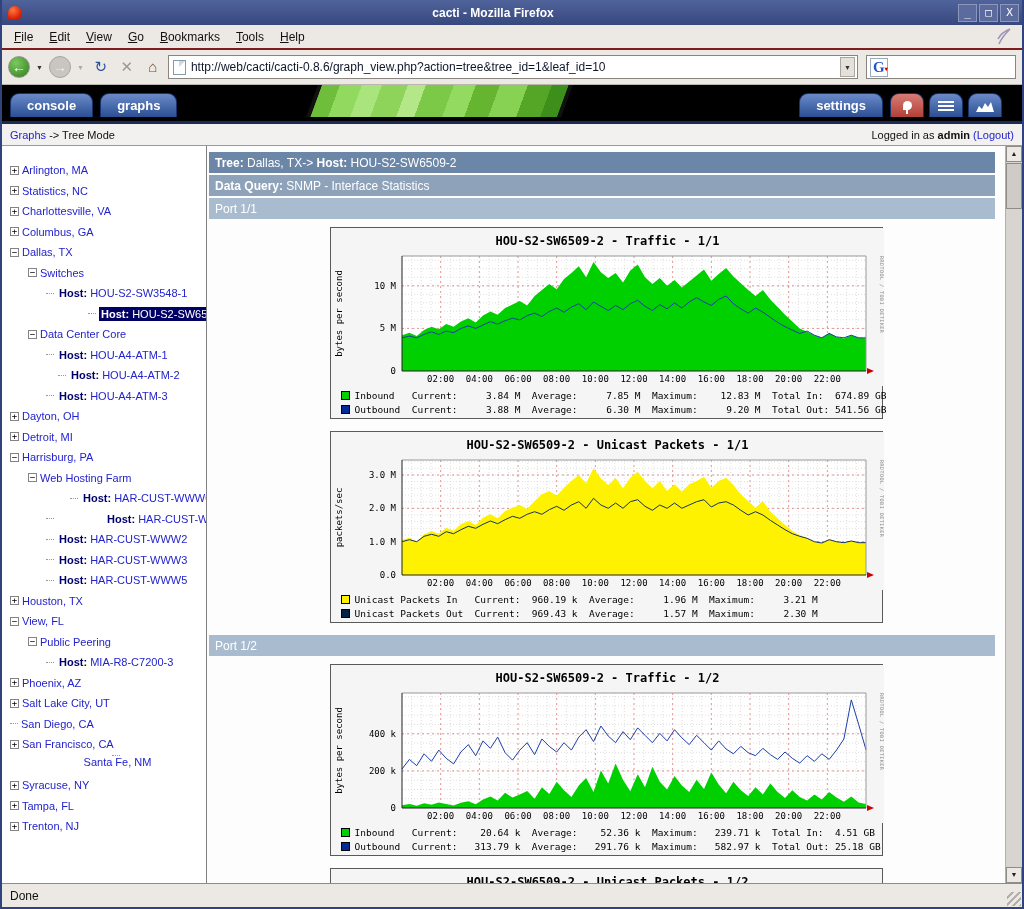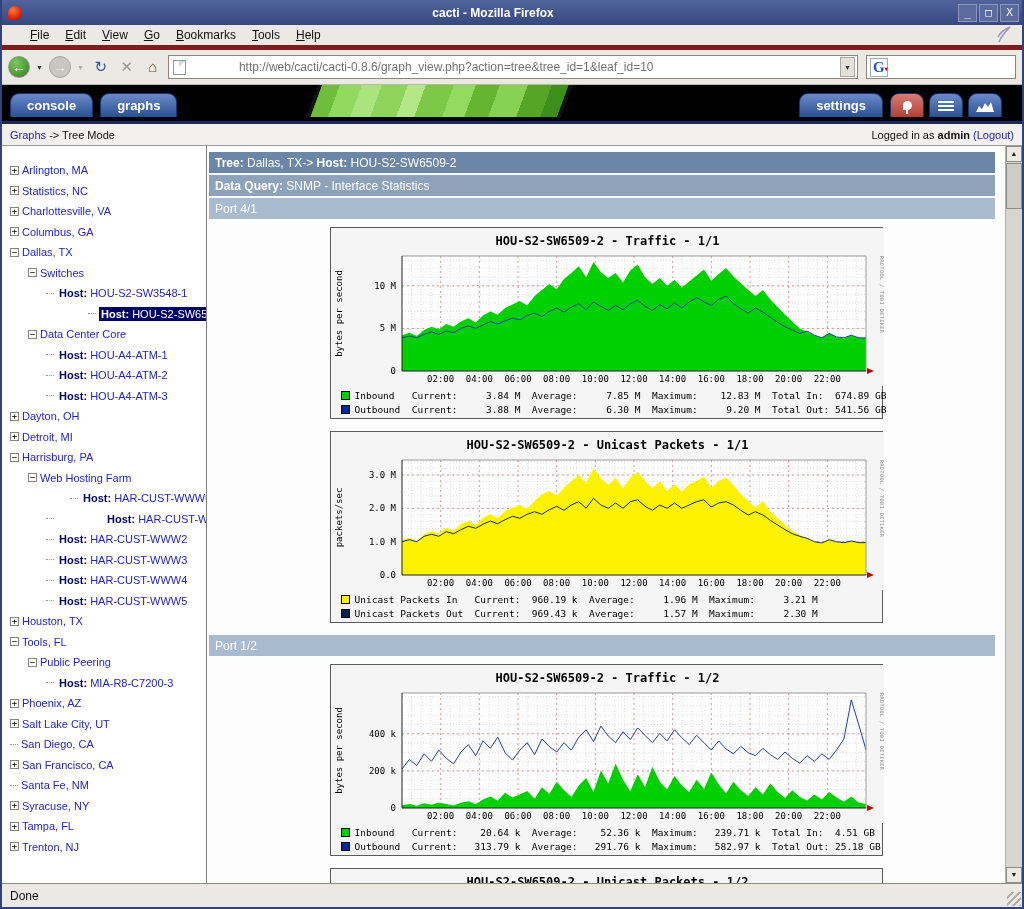--- a/index.html
+++ b/index.html
@@ -8,41 +8,41 @@
   .window { width:1024px; height:909px; border-left:2px solid #31437c; border-right:2px solid #31437c; border-bottom:2px solid #31437c; display:flex; flex-direction:column; background:#fff; }
 
   
   .titlebar { height:25px; background:linear-gradient(#50639b,#36487e); display:flex; align-items:center; color:#fff; flex:0 0 auto; }
   .fx-icon { width:14px; height:14px; margin:0 6px; border-radius:50% 50% 50% 20%; background:radial-gradient(circle at 35% 30%, #ff7840, #d81a00 70%); }
   .title-text { flex:1; text-align:center; font-size:12px; font-weight:bold; }
   .win-btns { display:flex; gap:2px; margin-right:3px; }
   .win-btn { width:19px; height:18px; background:#5b6b9e; border:1px solid #8b97bd; color:#fff; font-size:11px; line-height:16px; text-align:center; font-family:"DejaVu Sans Mono",monospace; }
 
   
-  .menubar { height:25px; background:#ece9e4; border-bottom:5px solid #7f1d1d; display:flex; align-items:center; padding-left:20px; flex:0 0 auto; }
+  .menubar { height:25px; background:#ece9e4; border-bottom:2px solid #7f1d1d; display:flex; align-items:center; padding-left:4px; flex:0 0 auto; }
   .menu-item { display:inline-block; font-size:12px; color:#111; padding:4px 8px; }
   .menu-item::first-letter { text-decoration:underline; }
   .menubar-spacer { flex:1; }
   .throbber { width:22px; height:20px; margin-right:8px; }
 
   
   .navbar { height:35px; background:#ece9e4; border-bottom:1px solid #b9b5b0; display:flex; align-items:center; padding:0 6px; gap:4px; flex:0 0 auto; }
   .nav-circle { width:22px; height:22px; border-radius:50%; color:#fff; font-size:14px; line-height:21px; text-align:center; }
   .back { background:radial-gradient(circle at 35% 30%, #7cc95e, #2f7d1e); border:1px solid #9a9691; }
   .fwd  { background:#c9c5c0; border:1px solid #a9a5a0; color:#efefef; }
   .drop-caret { font-size:7px; color:#333; padding:0 2px; }
   .drop-caret.dis { color:#aaa; }
   .nav-ico { width:22px; height:22px; text-align:center; font-size:15px; line-height:22px; }
   .reload { color:#2b52a3; }
   .stop { color:#9b9793; }
   .home { color:#6b4a33; }
   .urlbox { flex:1; height:24px; background:#fff; border:1px solid #8a867f; display:flex; align-items:center; padding:0 2px 0 4px; }
   .page-ico { width:13px; height:15px; background:#fff; border:1px solid #8899aa; position:relative; margin-right:5px; flex:0 0 auto; }
   .page-ico::after { content:""; position:absolute; right:0; top:0; border:3px solid; border-color:#cdd8e2 transparent transparent #cdd8e2; }
-  .url-text { flex:1; font-size:12px; color:#737373; white-space:nowrap; overflow:hidden;margin-left:48px; }
+  .url-text { flex:1; font-size:12px; color:#0f172a; white-space:nowrap; overflow:hidden; }
   .url-drop { width:15px; height:20px; background:#e4e0da; border:1px solid #a9a5a0; font-size:7px; line-height:19px; text-align:center; color:#333; flex:0 0 auto; }
   .searchbox { width:150px; height:24px; background:#fff; border:1px solid #8a867f; display:flex; align-items:center; padding:0 3px; margin-left:4px; }
   .g-logo { font-family:"Liberation Serif",serif; font-weight:bold; font-size:15px; color:#2255cc; border:1px solid #9ab; padding:0 2px; line-height:17px; position:relative; }
   .g-logo i { position:absolute; right:-1px; bottom:-2px; font-style:normal; font-size:6px; color:#c00; }
 
   
   .band { height:36px; background:#000000; position:relative; flex:0 0 auto; }
   .band-line { height:3px; background:#1b2b55; flex:0 0 auto; }
   .cactus { position:absolute; left:310px; top:0; width:255px; height:32px; transform:skewX(-20deg); border-left:4px solid #111; border-right:4px solid #111;
     background:linear-gradient(90deg,#6fbe3b 0 18px,#92d95f 18px 40px,#aae47d 40px 60px,#8ed35a 60px 86px,#b4e787 86px 104px,#7cc847 104px 132px,#93da61 132px 154px,#65b531 154px 178px,#87d253 178px 206px,#55a527 206px 230px,#3d8f1c 230px 255px); }
@@ -217,21 +217,21 @@
           <span class="host-wrap selected"><span class="host-prefix">Host: </span><span class="host-name">HOU-S2-SW6509-2</span></span>
         </div>
         <div class="tree-row" style="padding-left: 26px;">
           <div class="expander">−</div>
           <span class="tree-label">Data Center Core</span>
         </div>
         <div class="tree-row" style="padding-left: 44px;">
           <span class="stub"></span>
           <span class="host-wrap"><span class="host-prefix">Host: </span><span class="host-name">HOU-A4-ATM-1</span></span>
         </div>
-        <div class="tree-row" style="padding-left: 44px;">
+        <div class="tree-row" style="padding-left: 44px; margin-left: 12px;">
           <span class="stub"></span>
           <span class="host-wrap"><span class="host-prefix">Host: </span><span class="host-name">HOU-A4-ATM-2</span></span>
         </div>
         <div class="tree-row" style="padding-left: 44px;">
           <span class="stub"></span>
           <span class="host-wrap"><span class="host-prefix">Host: </span><span class="host-name">HOU-A4-ATM-3</span></span>
         </div>
         <div class="tree-row" style="padding-left: 8px;">
           <div class="expander">+</div>
           <span class="tree-label">Dayton, OH</span>
@@ -259,33 +259,29 @@
         <div class="tree-row" style="padding-left: 44px;">
           <span class="stub"></span>
           <span class="host-wrap"><span class="host-prefix">Host: </span><span class="host-name">HAR-CUST-WWW2</span></span>
         </div>
         <div class="tree-row" style="padding-left: 44px; text-align: right;">
           <span class="stub"></span>
           <span class="host-wrap"><span class="host-prefix">Host: </span><span class="host-name">HAR-CUST-WWW3</span></span>
         </div>
         <div class="tree-row" style="padding-left: 44px;">
           <span class="stub"></span>
-          <span class="host-wrap"><span class="host-prefix">Host: </span><span class="host-name">HAR-CUST-WWW4</span></span>
-        </div>
-        <div class="tree-row" style="padding-left: 44px;">
-          <span class="stub"></span>
           <span class="host-wrap"><span class="host-prefix">Host: </span><span class="host-name">HAR-CUST-WWW5</span></span>
         </div>
         <div class="tree-row" style="padding-left: 8px;">
           <div class="expander">+</div>
           <span class="tree-label">Houston, TX</span>
         </div>
         <div class="tree-row" style="padding-left: 8px;">
           <div class="expander">−</div>
-          <span class="tree-label">Tools, FL</span>
+          <span class="tree-label">View, FL</span>
         </div>
         <div class="tree-row" style="padding-left: 26px;">
           <div class="expander">−</div>
           <span class="tree-label">Public Peering</span>
         </div>
         <div class="tree-row" style="padding-left: 44px;">
           <span class="stub"></span>
           <span class="host-wrap"><span class="host-prefix">Host: </span><span class="host-name">MIA-R8-C7200-3</span></span>
         </div>
         <div class="tree-row" style="padding-left: 8px;">
@@ -297,21 +293,21 @@
           <span class="tree-label">Salt Lake City, UT</span>
         </div>
         <div class="tree-row" style="padding-left: 8px;">
           <span class="stub"></span>
           <span class="tree-label">San Diego, CA</span>
         </div>
         <div class="tree-row" style="padding-left: 8px;">
           <div class="expander">+</div>
           <span class="tree-label">San Francisco, CA</span>
         </div>
-        <div class="tree-row" style="padding-left: 8px;">
+        <div class="tree-row" style="padding-left: 24px; flex-direction: column;">
           <span class="stub"></span>
           <span class="tree-label">Santa Fe, NM</span>
         </div>
         <div class="tree-row" style="padding-left: 8px;">
           <div class="expander">+</div>
           <span class="tree-label">Syracuse, NY</span>
         </div>
         <div class="tree-row" style="padding-left: 8px;">
           <div class="expander">+</div>
           <span class="tree-label">Tampa, FL</span>
@@ -322,21 +318,21 @@
         </div>
       </div>
 
     <div class="content">
       <div class="hdr-bar bar-tree">
         <b>Tree:</b><span> Dallas, TX-&gt; </span><b>Host:</b><span> HOU-S2-SW6509-2</span>
       </div>
       <div class="hdr-bar bar-query">
         <b>Data Query:</b><span> SNMP - Interface Statistics</span>
       </div>
-      <div class="hdr-bar bar-port">Port 4/1</div>
+      <div class="hdr-bar bar-port">Port 1/1</div>
 
       <div id="graph-slot-0">
           <div class="graph-box"><svg viewBox="0 0 553 158" width="553" height="158">
               <rect x="0" y="0" width="553" height="158" fill="#f5f5f5"></rect>
               <rect x="71" y="28" width="464" height="115" fill="#ffffff"></rect>
               <text x="276.5" y="17" text-anchor="middle" font-family="&quot;DejaVu Sans Mono&quot;,monospace" font-size="12" font-weight="bold" fill="#000">HOU-S2-SW6509-2 - Traffic - 1/1</text>
               <text x="549" y="28" font-family="&quot;DejaVu Sans Mono&quot;,monospace" font-size="5" fill="#888" transform="rotate(90 549 28)" letter-spacing="0.5">RRDTOOL / TOBI OETIKER</text>
               <line x1="80.66666666666667" y1="28" x2="80.66666666666667" y2="143" stroke="#c9c9c9" stroke-dasharray="1,2" stroke-width="0.6"></line>
               <line x1="90.33333333333333" y1="28" x2="90.33333333333333" y2="143" stroke="#c9c9c9" stroke-dasharray="1,2" stroke-width="0.6"></line>
               <line x1="100" y1="28" x2="100" y2="143" stroke="#c9c9c9" stroke-dasharray="1,2" stroke-width="0.6"></line>

